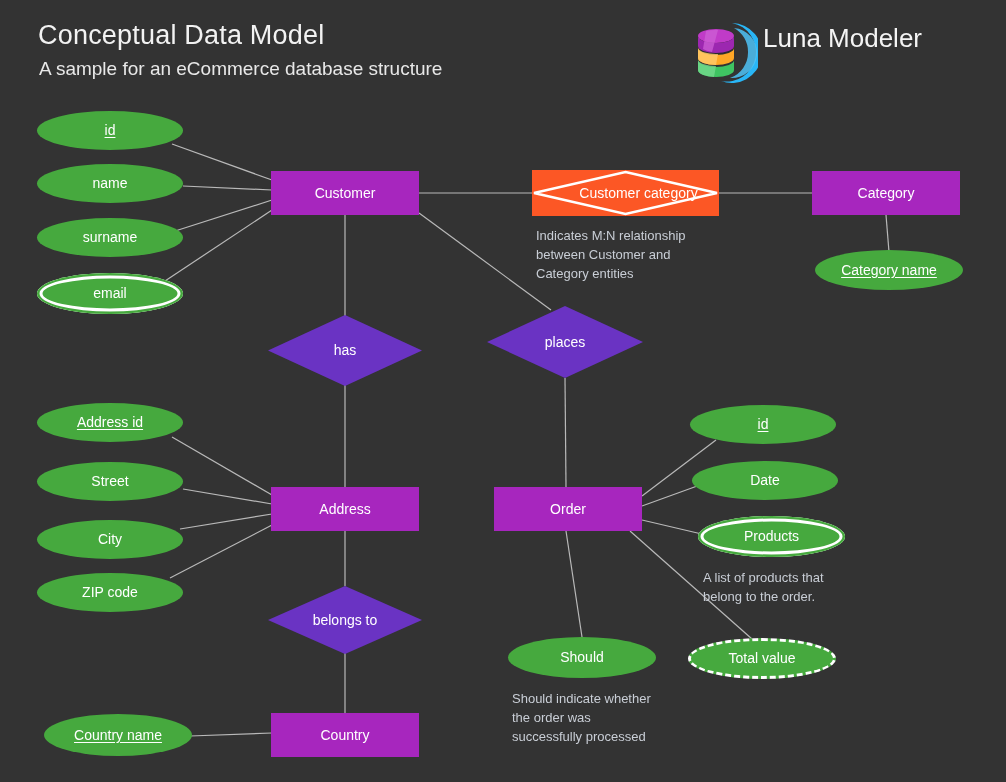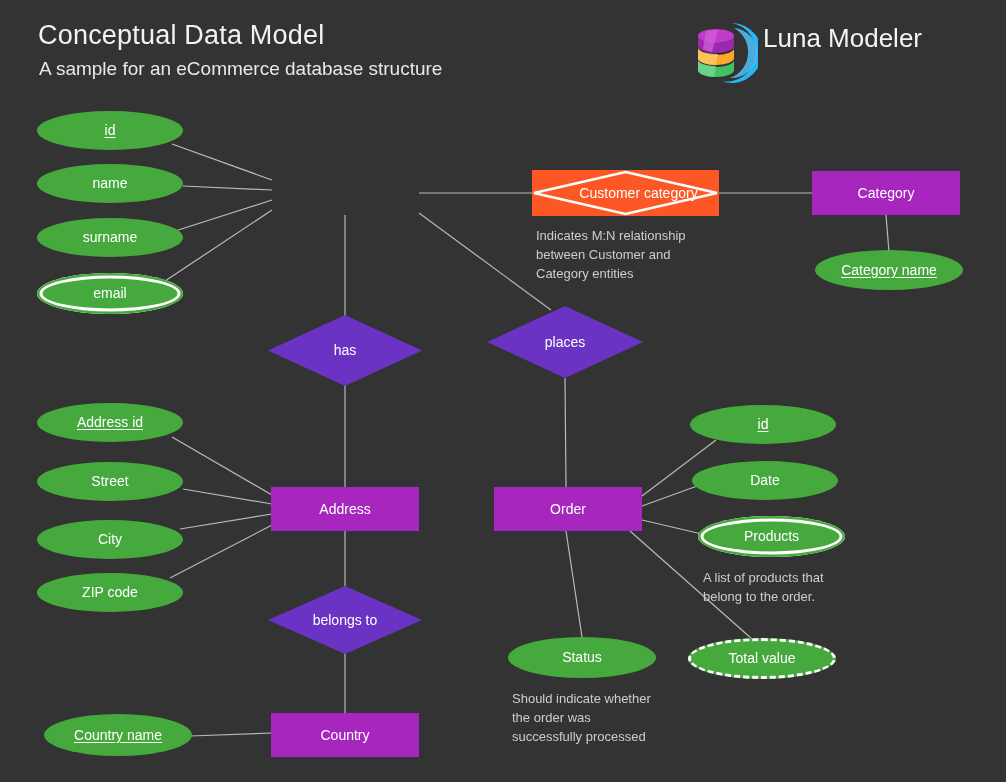--- a/index.html
+++ b/index.html
@@ -193,20 +193,23 @@
   <div class="node attribute" style="left:37px; top:164px; width:146px; height:39px;">
     <span>name</span>
   </div>
   <div class="node attribute" style="left:37px; top:218px; width:146px; height:39px;">
     <span>surname</span>
   </div>
   <div class="node attribute multivalued" style="left:37px; top:273px; width:146px; height:41px;">
     <span>email</span>
   </div>
 
+  <div class="node entity" style="left:271px; top:171px; width:148px; height:44px;">
+    <span>Customer</span>
+  </div>
 
   <div class="node assoc-entity" style="left:532px; top:170px; width:187px; height:46px;">
     <svg class="assoc-diamond" viewBox="0 0 187 46" preserveAspectRatio="none" xmlns="http://www.w3.org/2000/svg">
       <polygon points="93.5,2 185,23 93.5,44 2,23" fill="none" stroke="#ffffff" stroke-width="2.4"></polygon>
     </svg>
     <span class="assoc-label">Customer category</span>
   </div>
   <div class="note" style="left:536px; top:227px; width:210px;">Indicates M:N relationship
 between Customer and
 Category entities</div>
@@ -263,21 +266,21 @@
   <div class="node attribute" style="left:692px; top:461px; width:146px; height:39px;">
     <span>Date</span>
   </div>
   <div class="node attribute multivalued" style="left:698px; top:516px; width:147px; height:41px;">
     <span>Products</span>
   </div>
   <div class="note" style="left:703px; top:569px; width:200px;">A list of products that
 belong to the order.</div>
 
   <div class="node attribute" style="left:508px; top:637px; width:148px; height:41px;">
-    <span>Status</span>
+    <span>Should</span>
   </div>
   <div class="note" style="left:512px; top:690px; width:215px;">Should indicate whether
 the order was
 successfully processed</div>
 
   <div class="node attribute derived" style="left:688px; top:638px; width:148px; height:41px;">
     <span>Total value</span>
   </div>
 
 </div>

